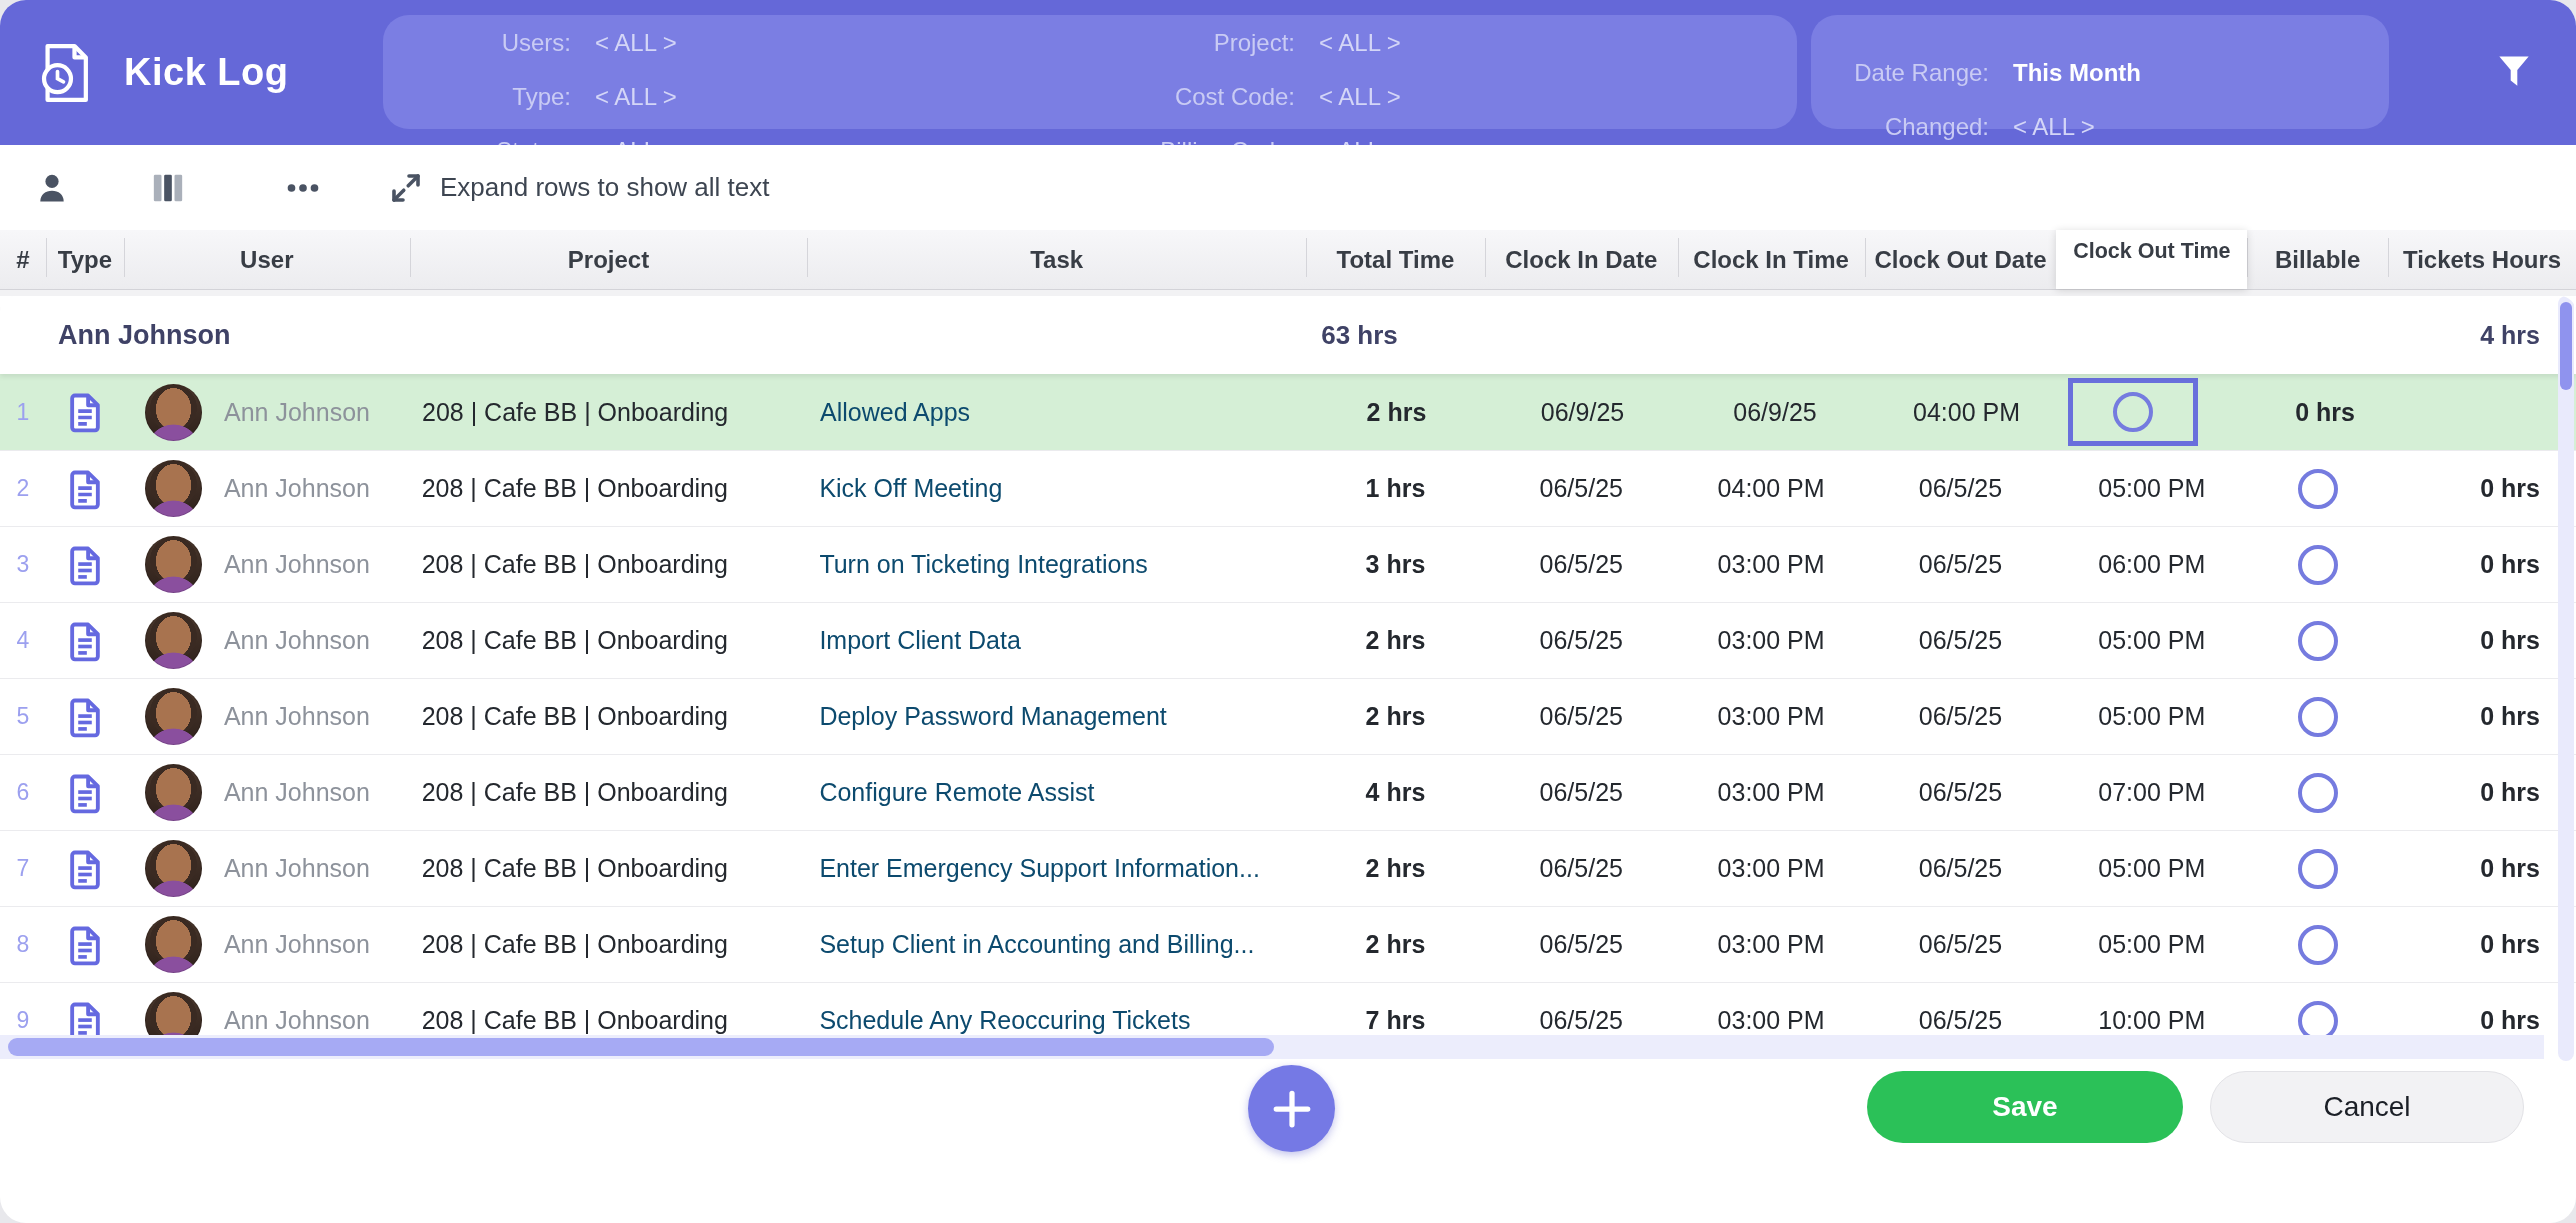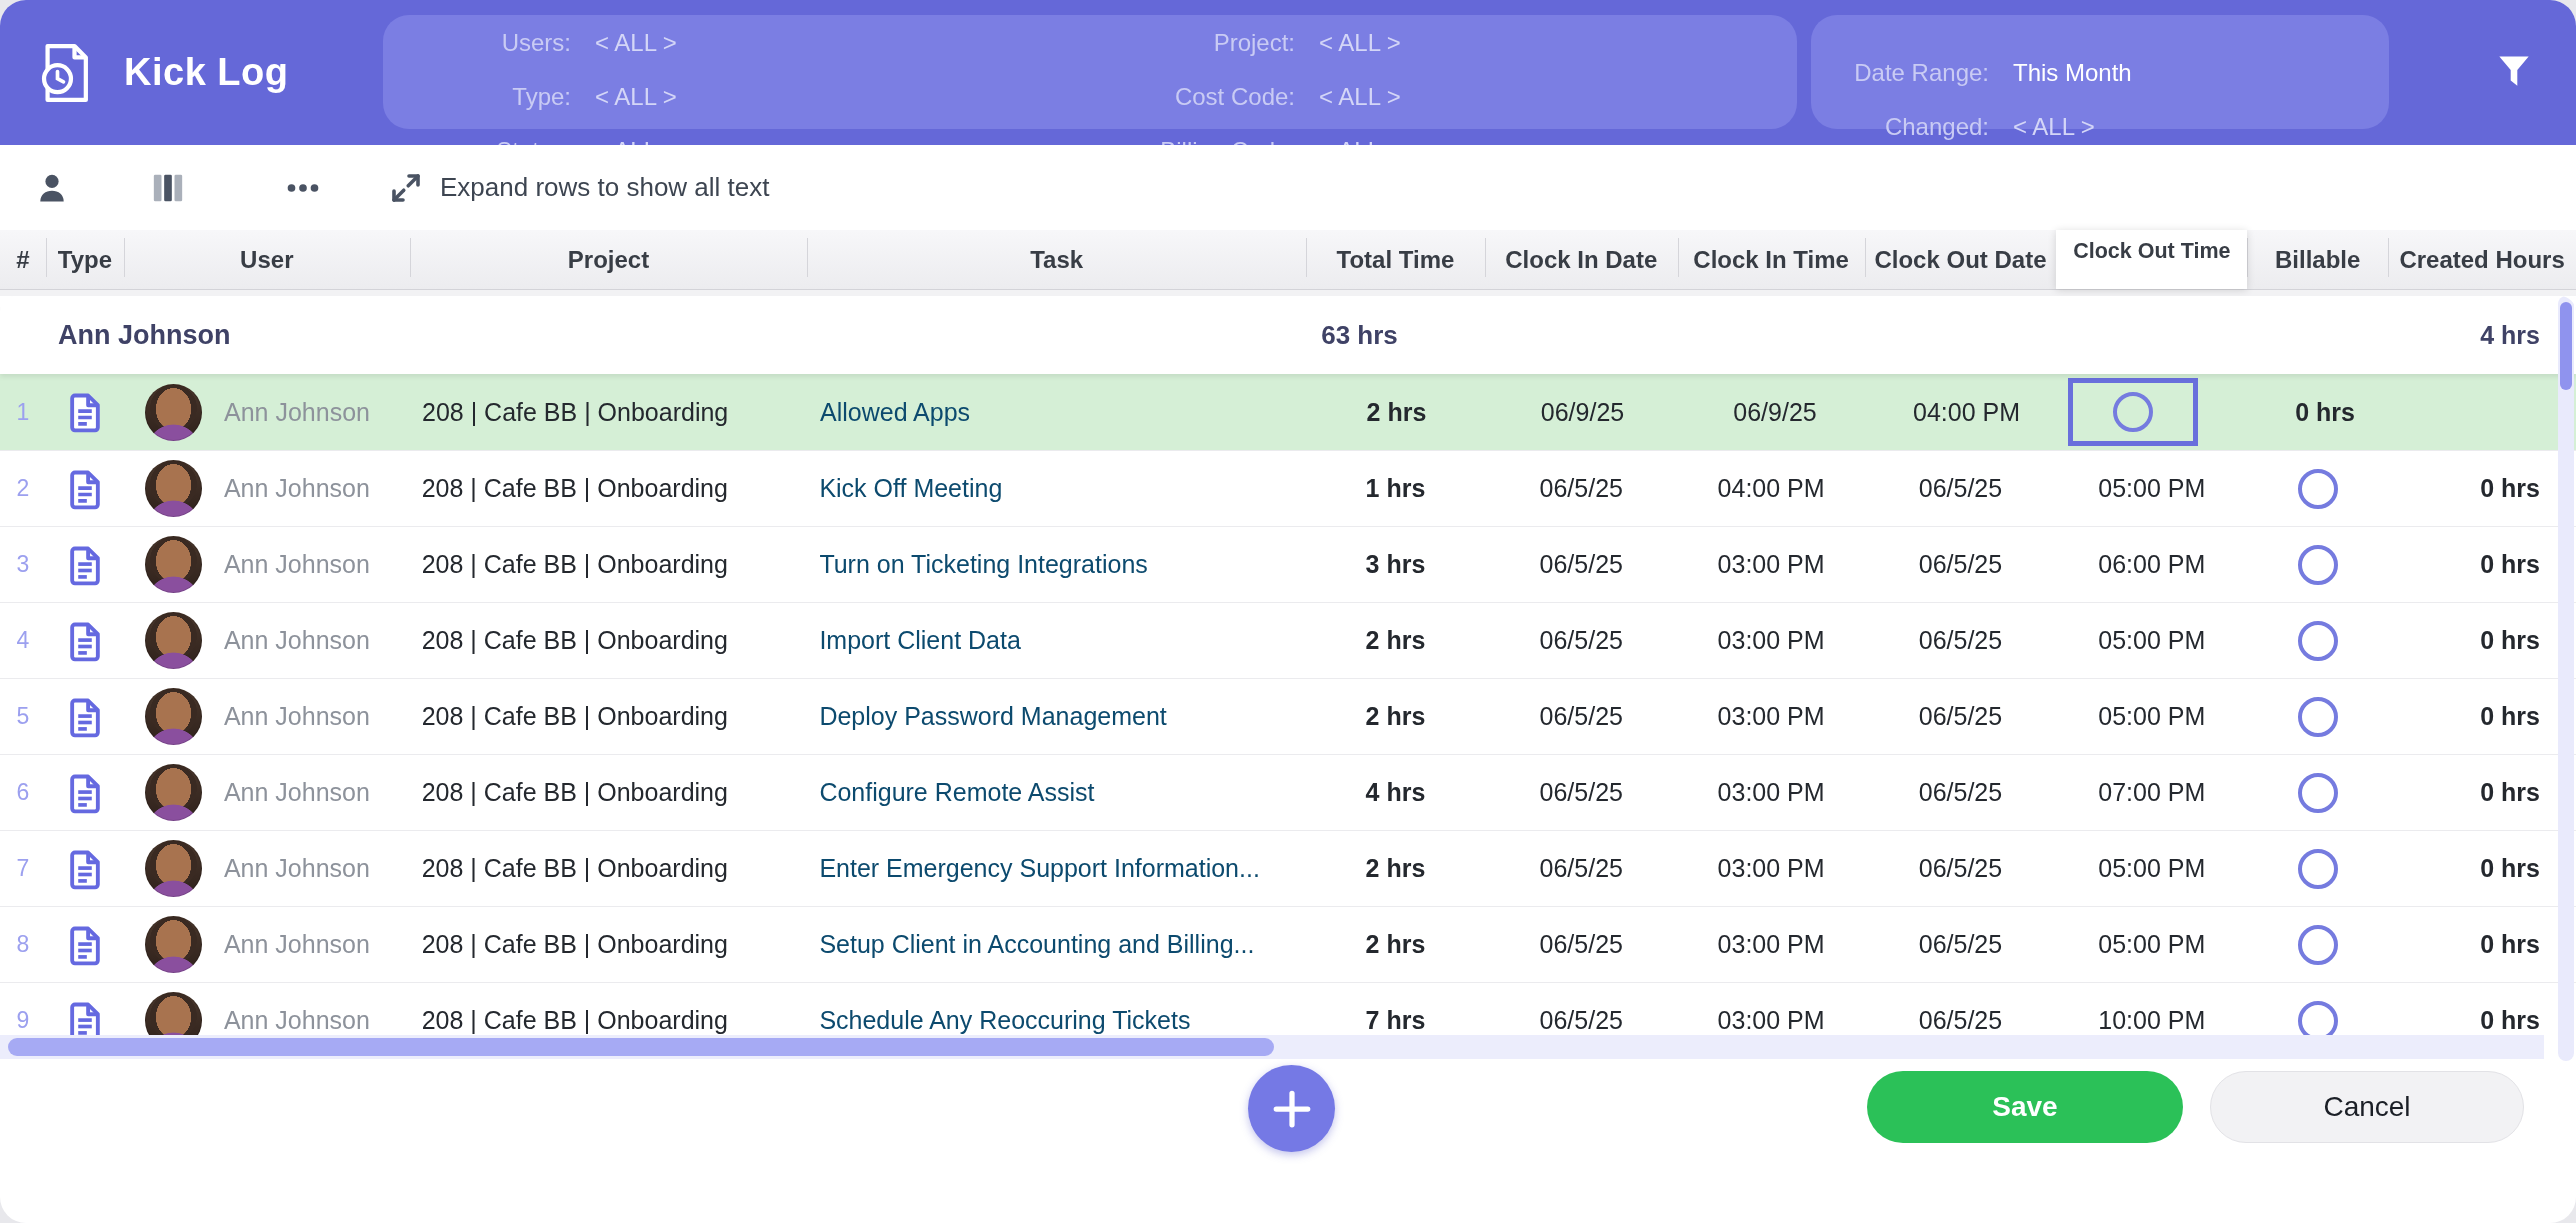--- a/index.html
+++ b/index.html
@@ -25,21 +25,21 @@
     background:var(--chip-purple,#7b7ee3); border-radius:26px;
   }
   .chip-a{ left:383px; width:1414px; }
   .chip-b{ left:1811px; width:578px; }
   .fgroup{ position:absolute; top:13px; display:grid; grid-template-columns:var(--lw) auto; column-gap:20px; row-gap:1px;gap:24px; }
   .fgroup-1{ left:36px;  --lw:152px; }
   .fgroup-2{ left:640px; --lw:272px; }
   .fgroup-3{ left:8px;margin-top:30px;   --lw:170px; }
   .flabel{ text-align:right; color:#c9cbf4; font-size:24px; line-height:30px; }
   .fvalue{ text-align:left;  color:#d4d6f7; font-size:24px; line-height:30px; white-space:nowrap; }
-  .fvalue.highlight{ color:#ffffff; font-weight:400; }
+  .fvalue.highlight{ color:#ffffff; font-weight:700; }
 
   .filter-btn{
     position:absolute; right:24px; top:34px; width:76px; height:76px;
     display:flex; align-items:center; justify-content:center; cursor:pointer;
   }
 
   
   .toolbar{ position:relative; height:85px; background:#fff; }
   .tbtn{ position:absolute; top:0; height:85px; display:flex; align-items:center; cursor:pointer; }
   .tbtn-person{ left:34px; }
@@ -237,21 +237,21 @@
     <div class="hcell c-type sep">Type</div>
     <div class="hcell c-user sep">User</div>
     <div class="hcell c-project sep">Project</div>
     <div class="hcell c-task sep">Task</div>
     <div class="hcell c-total sep">Total Time</div>
     <div class="hcell c-cid sep">Clock In Date</div>
     <div class="hcell c-cit sep">Clock In Time</div>
     <div class="hcell c-cod sep">Clock Out Date</div>
     <div class="hcell c-cot">Clock Out Time</div>
     <div class="hcell c-billable sep">Billable</div>
-    <div class="hcell c-bhrs sep">Created Hours</div>
+    <div class="hcell c-bhrs sep">Tickets Hours</div>
   </div>
 
   <div class="gap-strip"></div>
 
   <div class="tbody">
     <div class="group-row">
       <span class="group-name">Ann Johnson</span>
       <span class="g-total">63 hrs</span>
       <span class="g-bhrs">4 hrs</span>
     </div>

